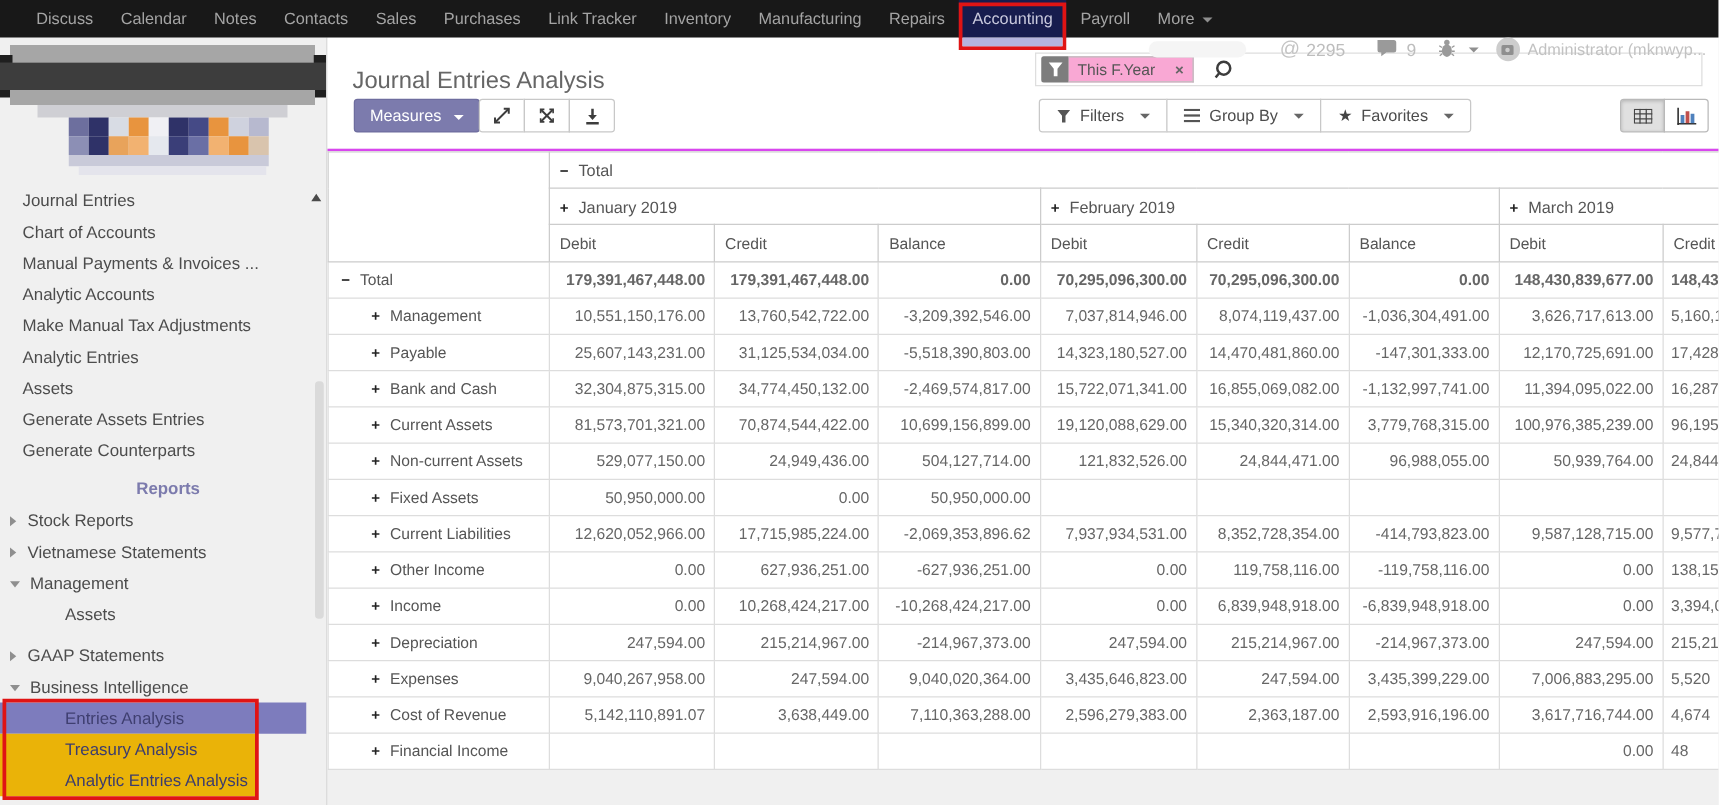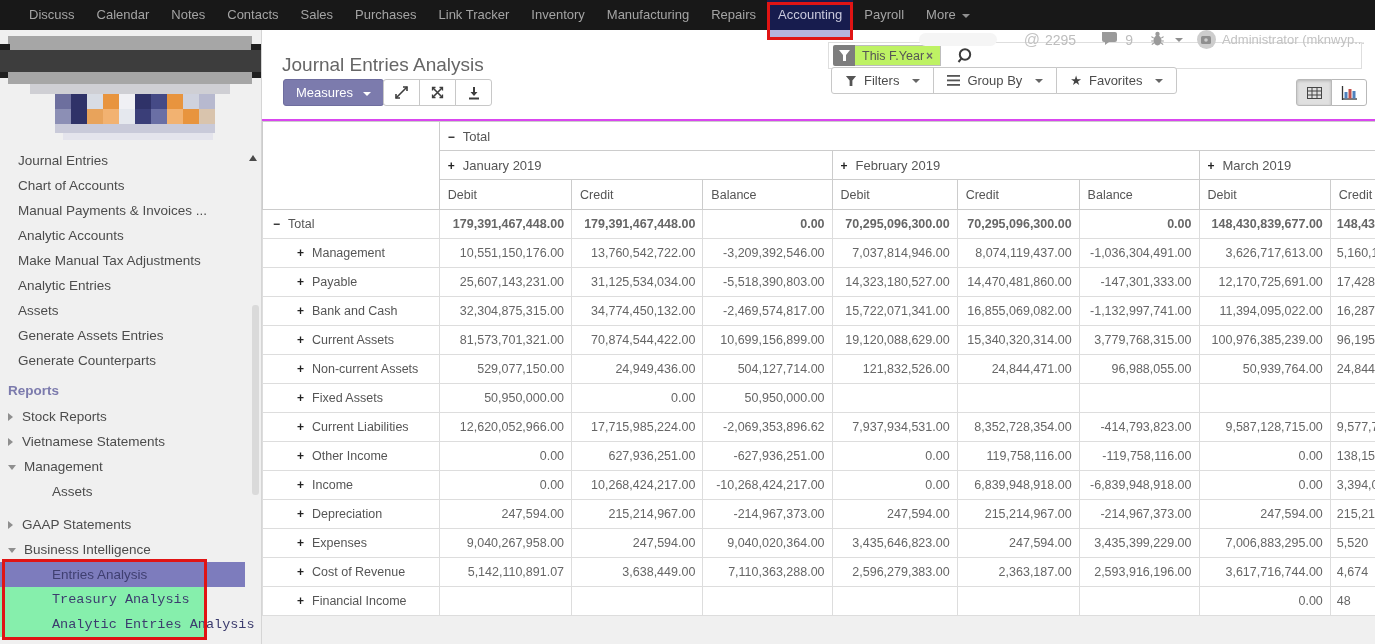--- a/index.html
+++ b/index.html
@@ -30,25 +30,25 @@
   .avatar { width:19px; height:19px; border-radius:50%; background:#cdcdcd; display:flex;
     align-items:center; justify-content:center; margin-right:6px; }
   .user-label { font-size:13px; color:#c2c2c2; white-space:nowrap; max-width:168px; overflow:hidden; }
 
   
   #sidebar { position:absolute; top:30px; left:0; width:261px; bottom:0; background:#f0f0f0; overflow:hidden; }
   .logo-wrap { height:112px; position:relative; }
   #side-menu { padding-top:6px; position:relative; }
   .side-item { height:25px; line-height:25px; font-size:13.5px; color:#4c4c4c;
     padding-left:18px; white-space:nowrap; cursor:pointer; }
-  .side-item.header { color:#7c7bad; font-weight:bold; margin-top:5px; height:26px; line-height:26px; padding-left:8px; }
+  .side-item.header { color:#7c7bad; font-weight:bold; margin-top:5px; height:26px; line-height:26px; padding-left:8px;text-align:center; }
   .side-item.section { padding-left:8px; }
   .side-item.subitem { padding-left:52px; }
   .side-item.selected { background:#7d7cbd; color:#3f3f70; width:245px; }
-  .side-item.highlight { background:#86efac; color:#3c3c6e; width:206px;font-family:Liberation Mono, monospace; }
+  .side-item.highlight { background:#eab308; color:#3c3c6e; width:206px; }
   .side-item.gap-after { margin-bottom:8px; }
   .arr-col { display:inline-block; width:0; height:0; border-top:4px solid transparent;
     border-bottom:4px solid transparent; border-left:5px solid #8f8f8f; margin-right:9px; }
   .arr-exp { display:inline-block; width:0; height:0; border-left:4px solid transparent;
     border-right:4px solid transparent; border-top:5px solid #8f8f8f; margin-right:8px; vertical-align:middle; }
   .ann-wrap { position:relative; }
   .ann-wrap::after { content:""; position:absolute; left:2px; top:-3px; bottom:-3px; width:199px;
     border:3px solid #e01414; pointer-events:none; z-index:30; }
   .scroll-up { position:absolute; right:4px; top:125px; width:0; height:0;
     border-left:4px solid transparent; border-right:4px solid transparent; border-bottom:6px solid #4a4a4a; }
@@ -67,29 +67,29 @@
   .icon-btn { width:37px; height:27px; background:#fff; border:1px solid #c8c8c8; margin-left:-1px;
     display:flex; align-items:center; justify-content:center; cursor:pointer; }
   .icon-btn:first-child { border-radius:3px 0 0 3px; margin-left:0; }
   .icon-btn:last-child { border-radius:0 3px 3px 0; }
 
   .searchbox { position:absolute; right:13px; top:12px; width:534px; height:27px; background:#fff;
     border:1px solid #dedede; display:flex; align-items:center; padding-left:4px; }
   .ftag { display:flex; align-items:stretch; height:21px; margin-right:7px; cursor:pointer; }
   .ftag-icon { width:22px; background:#7d7d7d; border-radius:2px 0 0 2px;
     display:flex; align-items:center; justify-content:center; }
-  .ftag-body { display:flex; align-items:center; gap:2px; padding:0 7px; background:#bef264;
+  .ftag-body { display:flex; align-items:center; gap:16px; padding:0 7px; background:#f9a8d4;
     border:1px solid #bdbdbd; border-left:none; font-size:12.5px; color:#555; }
   .ftag-x { color:#666; font-weight:bold; font-size:12px; cursor:pointer; }
   .search-input { flex:1; border:none; outline:none; font-size:14px; color:#555;
     font-family:inherit; background:transparent; }
   .search-input::placeholder { color:#9a9a9a; }
   .mag { padding:0 7px; display:flex; align-items:center; cursor:pointer; }
 
-  .btn-row { position:absolute; left:569px; top:37px; display:flex;border-radius:13px; }
+  .btn-row { position:absolute; left:569px; top:49px; display:flex;border-radius:13px; }
   .cp-btn { height:27px; padding:0 13px; background:#fff; border:1px solid #c8c8c8; margin-left:-1px;
     font-size:13px; color:#4c4c4c; font-family:inherit; display:flex; align-items:center; gap:7px; cursor:pointer; }
   .cp-btn:first-child { border-radius:3px 0 0 3px; margin-left:0; }
   .cp-btn:last-child { border-radius:0 3px 3px 0; }
   .star-glyph { color:#444; font-size:13px; }
 
   .view-switch { position:absolute; right:8px; top:49px; display:flex; }
   .vs-btn { width:36px; height:27px; background:#fff; border:1px solid #b9b9b9; margin-left:-1px;
     display:flex; align-items:center; justify-content:center; cursor:pointer; }
   .vs-btn:first-child { border-radius:3px 0 0 3px; margin-left:0; }

